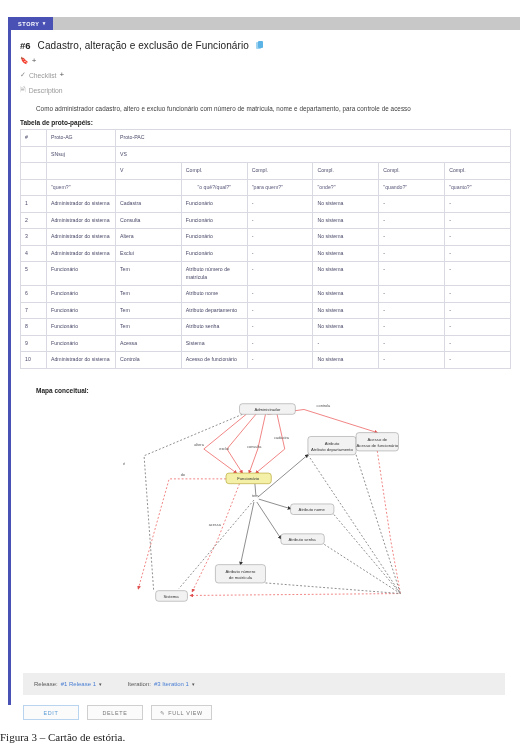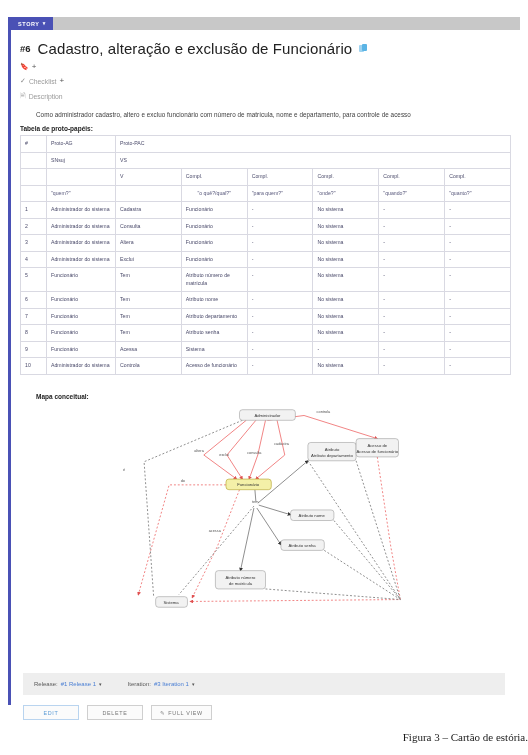--- a/index.html
+++ b/index.html
@@ -26,21 +26,21 @@
     background:#4a51b5;color:#ffffff;
     font-size:5.5px;letter-spacing:.6px;font-weight:bold;
     padding:0 7px;display:flex;align-items:center;gap:3px;
   }
   .tab .caret{font-size:5px;line-height:1;}
 
   .card-body{padding:6px 9px 0 9px;}
 
   .title-row{display:flex;align-items:center;gap:7px;margin:4px 0 0 0;}
   .story-num{font-size:9.5px;font-weight:bold;color:#222;}
-  .story-title{font-size:15px;color:#222;letter-spacing:.1px;}
+  .story-title{font-size:10px;color:#222;letter-spacing:.1px;}
   .doc-icon{display:inline-block;width:8px;height:9px;position:relative;}
   .doc-icon .b1{position:absolute;left:0;top:1px;width:5px;height:7px;background:#9fd3f0;border-radius:1px;}
   .doc-icon .b2{position:absolute;left:2.5px;top:0px;width:5px;height:7px;background:#5bb4e5;border-radius:1px;}
 
   .meta-row{display:flex;align-items:center;gap:3px;margin-top:6px;color:#7d7d7d;font-size:6.5px;}
   .tag-glyph{font-size:7px;color:#555;}
   .plus{font-size:8px;color:#555;line-height:1;}
 
   .sect-row{display:flex;align-items:center;gap:3px;margin-top:6px;color:#9a9a9a;font-size:6.8px;}
   .sect-row .chk{color:#8a8a8a;font-size:7px;}
@@ -91,21 +91,21 @@
     height:15px;min-width:56px;padding:0 8px;
     display:flex;align-items:center;justify-content:center;gap:3px;
     font-size:5.4px;letter-spacing:.7px;
     border:1px solid #cfcfcf;background:#fbfbfb;color:#777;
     box-sizing:border-box;
   }
   .btn.primary{border-color:#b9d4ef;color:#5b9bd5;}
   .btn .pen{font-size:5.5px;}
 
   .fig-caption{
-    position:absolute;left:0;top:731px;width:528px;text-align:right;
+    position:absolute;left:0;top:731px;width:528px;text-align:left;
     font-family:"Liberation Serif",serif;font-size:11px;color:#1a1a1a;
   }
 </style>
 </head>
 <body>
 
 <div class="page">
 
   <div class="card">
 

